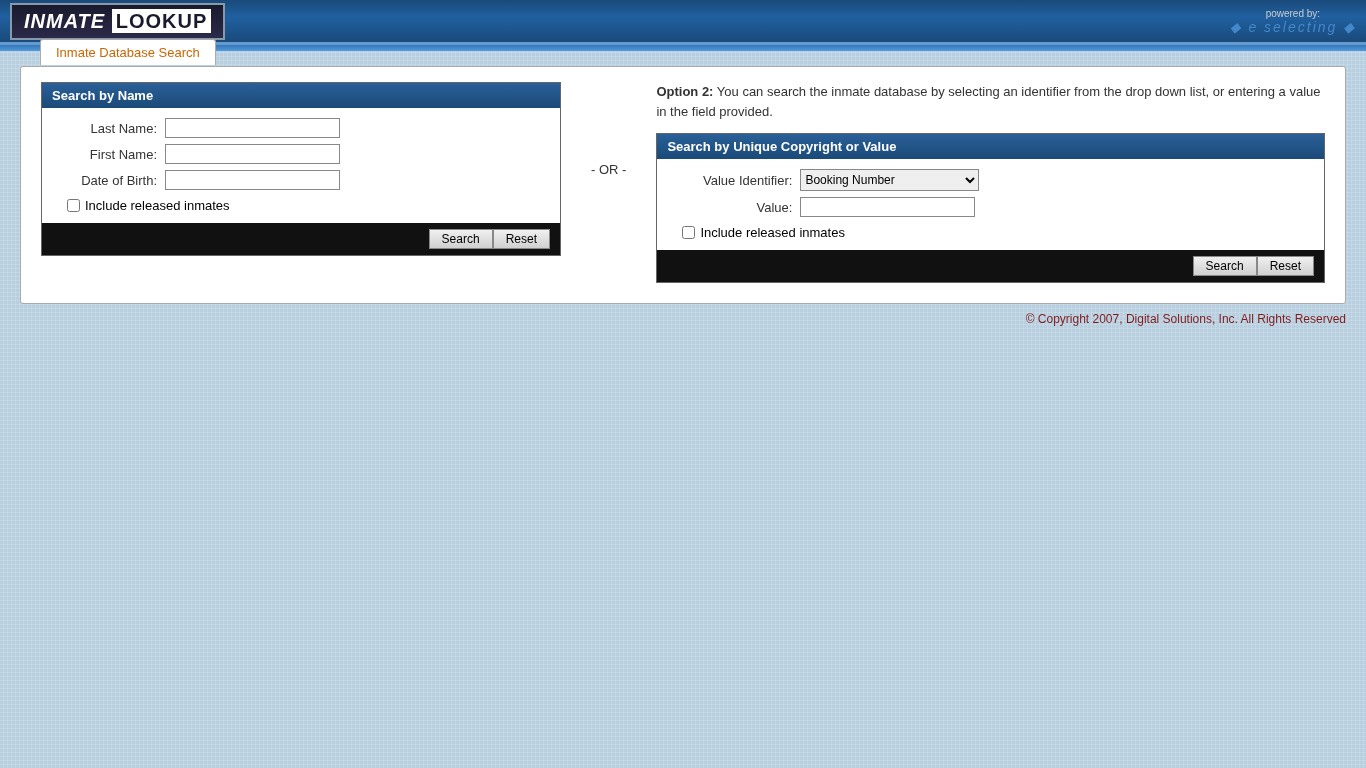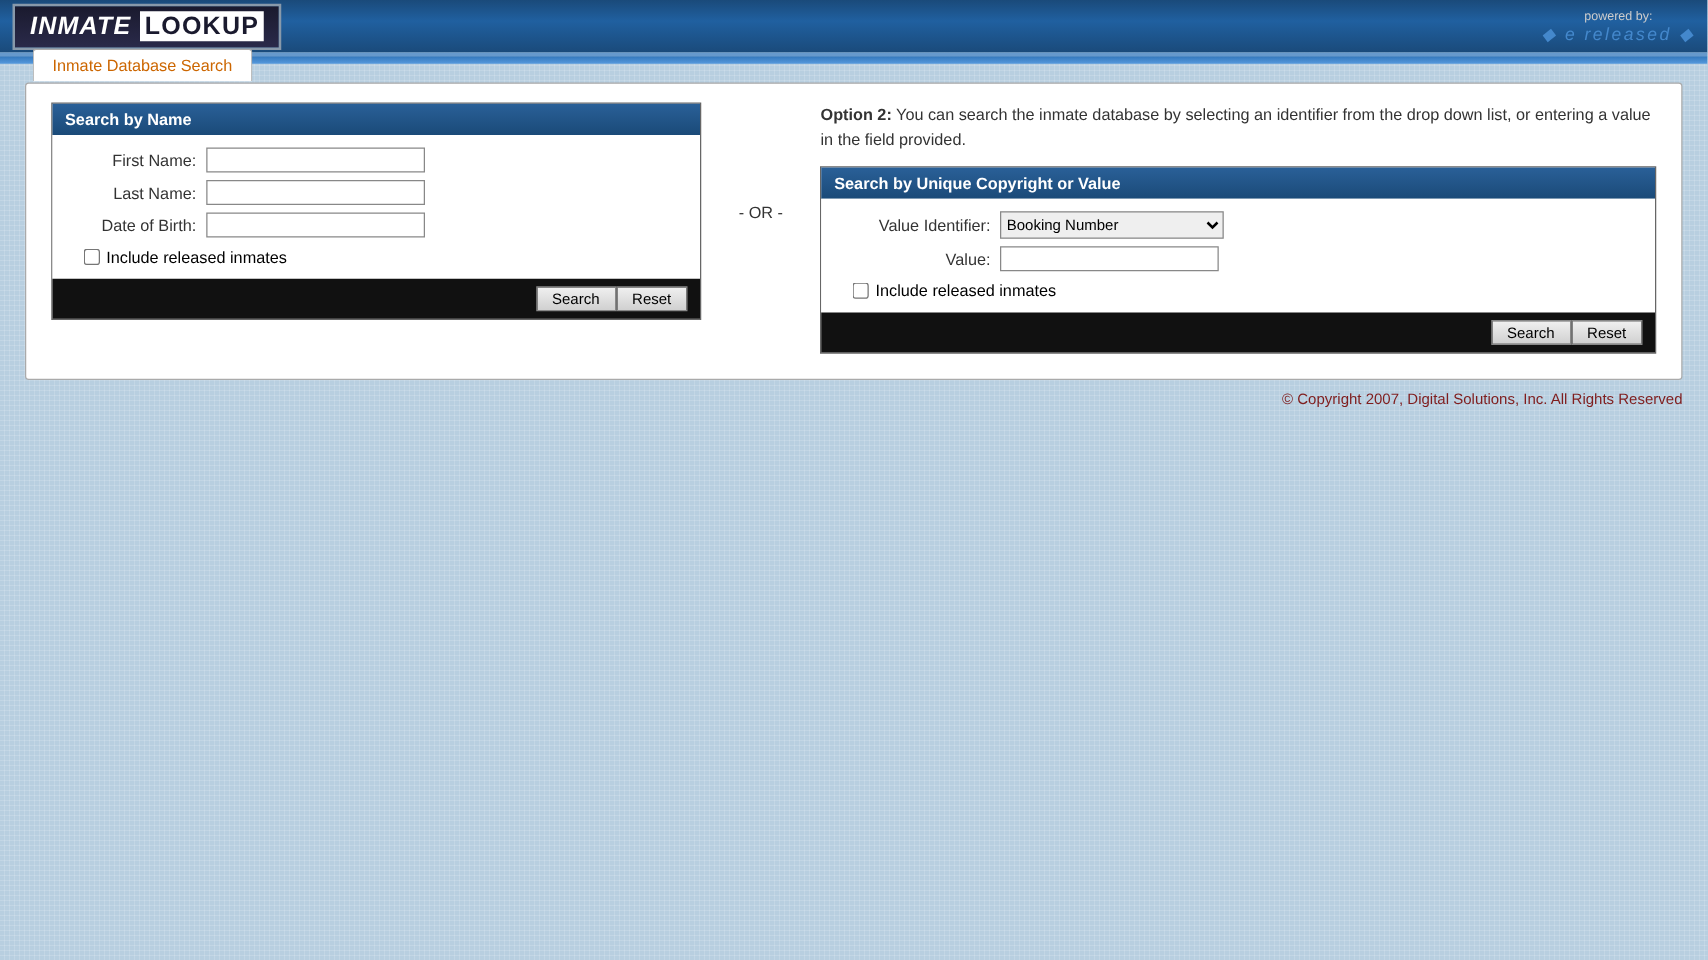--- a/index.html
+++ b/index.html
@@ -93,21 +93,21 @@
       background: white;
       border: 1px solid #aaa;
       border-radius: 3px;
       padding: 15px 20px 20px;
       position: relative;
     }
 
     #tab-label {
       position: absolute;
       top: -28px;
-      left: 5px;
+      left: 19px;
       background: white;
       border: 1px solid #aaa;
       border-bottom: none;
       padding: 5px 15px;
       border-radius: 3px 3px 0 0;
       color: #cc6600;
       font-size: 13px;
     }
 
     
@@ -259,45 +259,45 @@
 
 <div id="header">
   <div id="logo-area">
     <div id="logo-text">
       <span class="inmate">INMATE</span>&nbsp;<span class="lookup">LOOKUP</span>
     </div>
   </div>
   <div id="powered-by">
     <span>powered by:</span>
     <span id="evolution-logo">
-      ◆ <span>e released</span> ◆
+      ◆ <span>e selecting</span> ◆
     </span>
   </div>
 </div>
 <div id="accent-bar"></div>
 
 <div id="main-content">
   <div id="content-box">
     <div id="tab-label">Inmate Database Search</div>
 
     <div id="search-layout">
 
       <div id="option1-area">
 
         <div class="search-box">
           <div class="search-box-header">
             <span>Search by Name</span>
           </div>
           <div class="search-box-body">
             <div class="form-row">
+              <label class="form-label">Last Name:</label>
+              <input class="form-input" type="text" style="">
+            </div>
+            <div class="form-row">
               <label class="form-label">First Name:</label>
-              <input class="form-input" type="text" style="">
-            </div>
-            <div class="form-row">
-              <label class="form-label">Last Name:</label>
               <input class="form-input" type="text" style="">
             </div>
             <div class="form-row">
               <label class="form-label">Date of Birth:</label>
               <input class="form-input" type="text" style="">
             </div>
             <div class="checkbox-row">
               <input type="checkbox" style="">
               <label>Include released inmates</label>
             </div>

